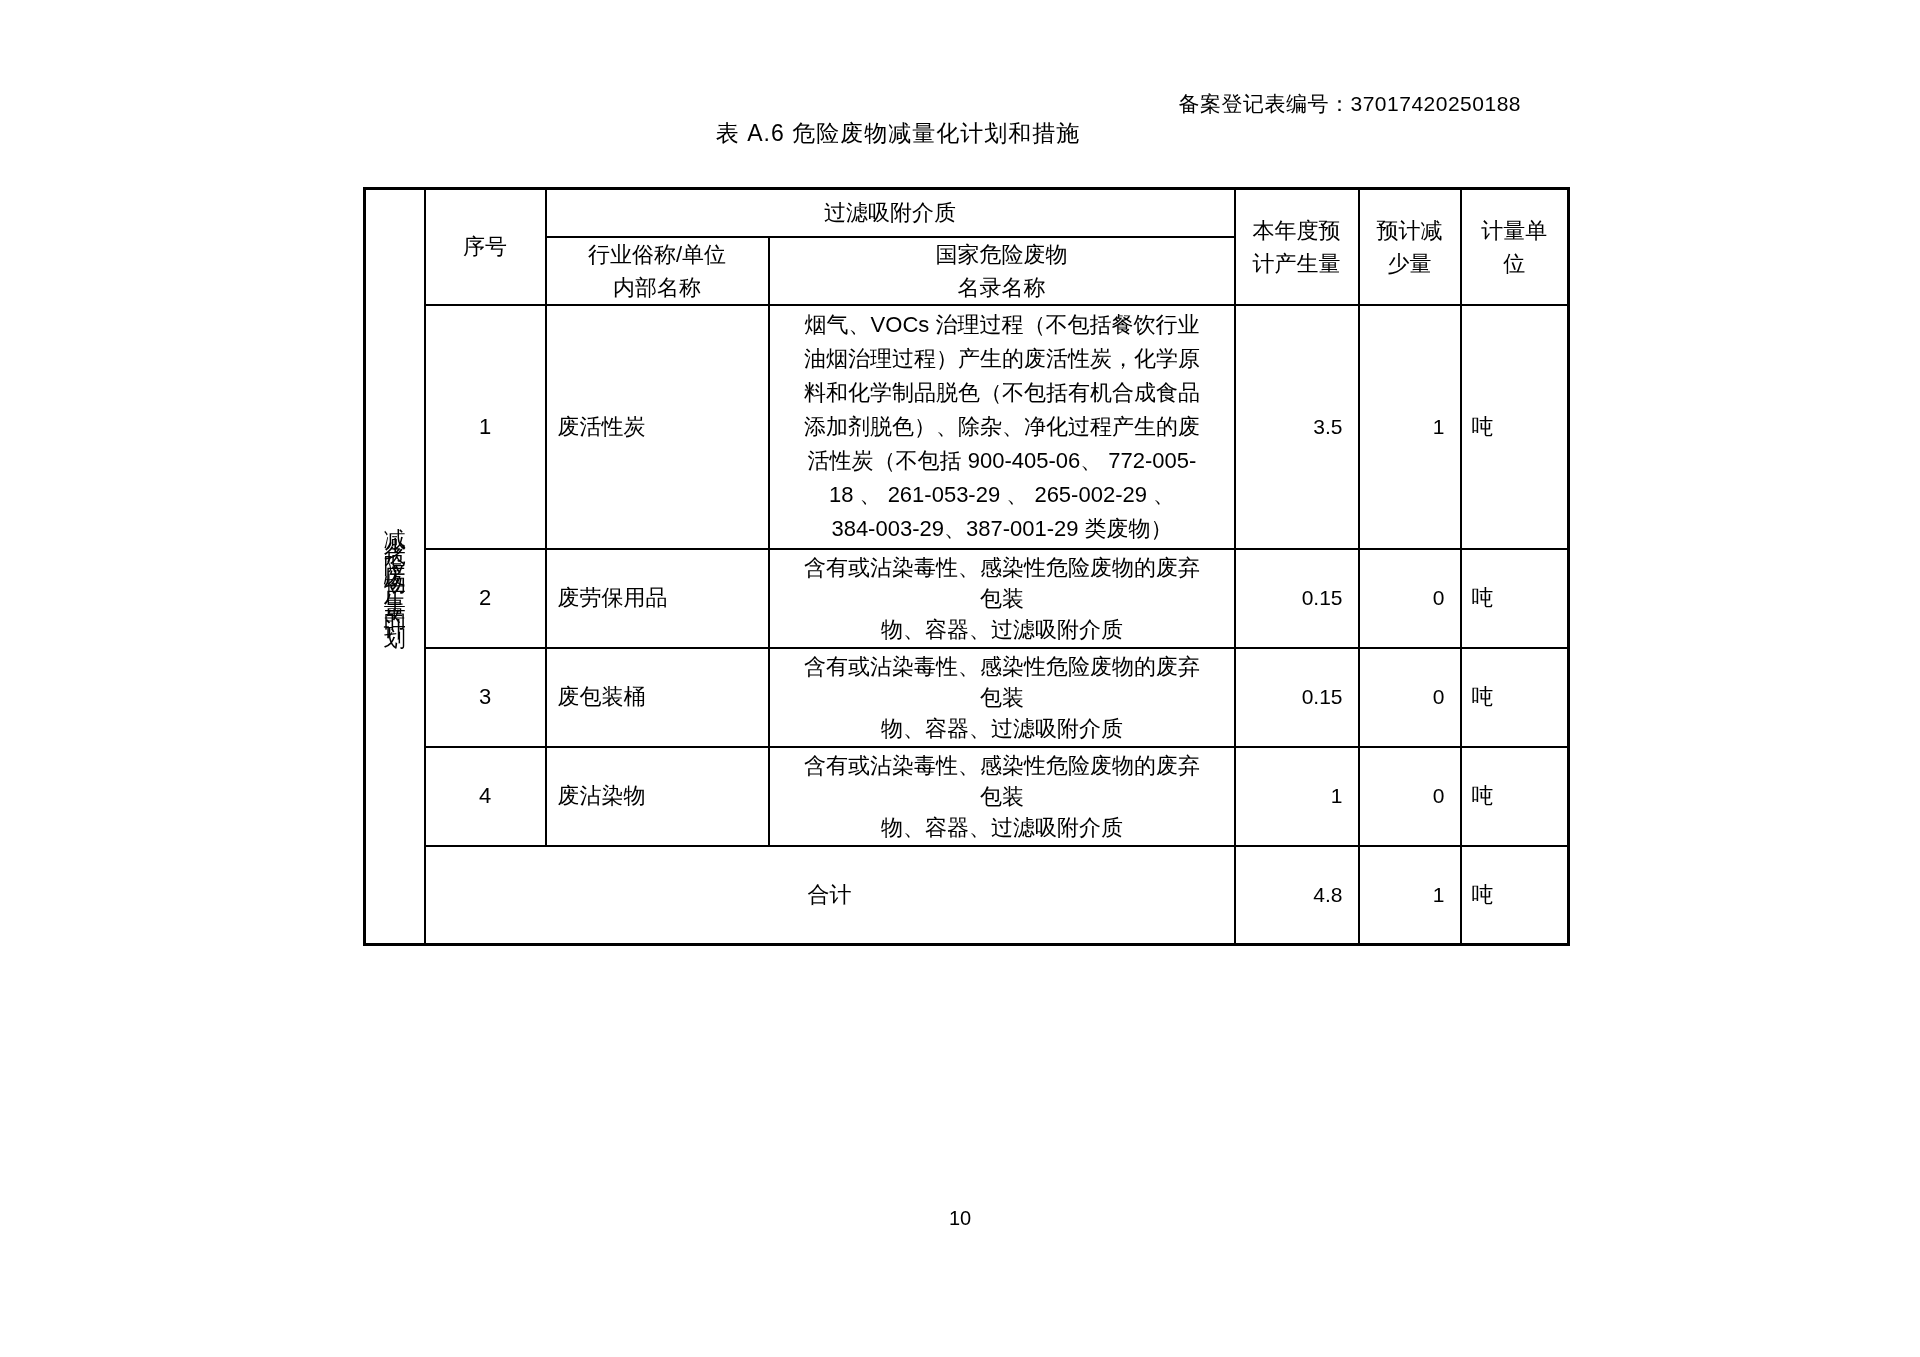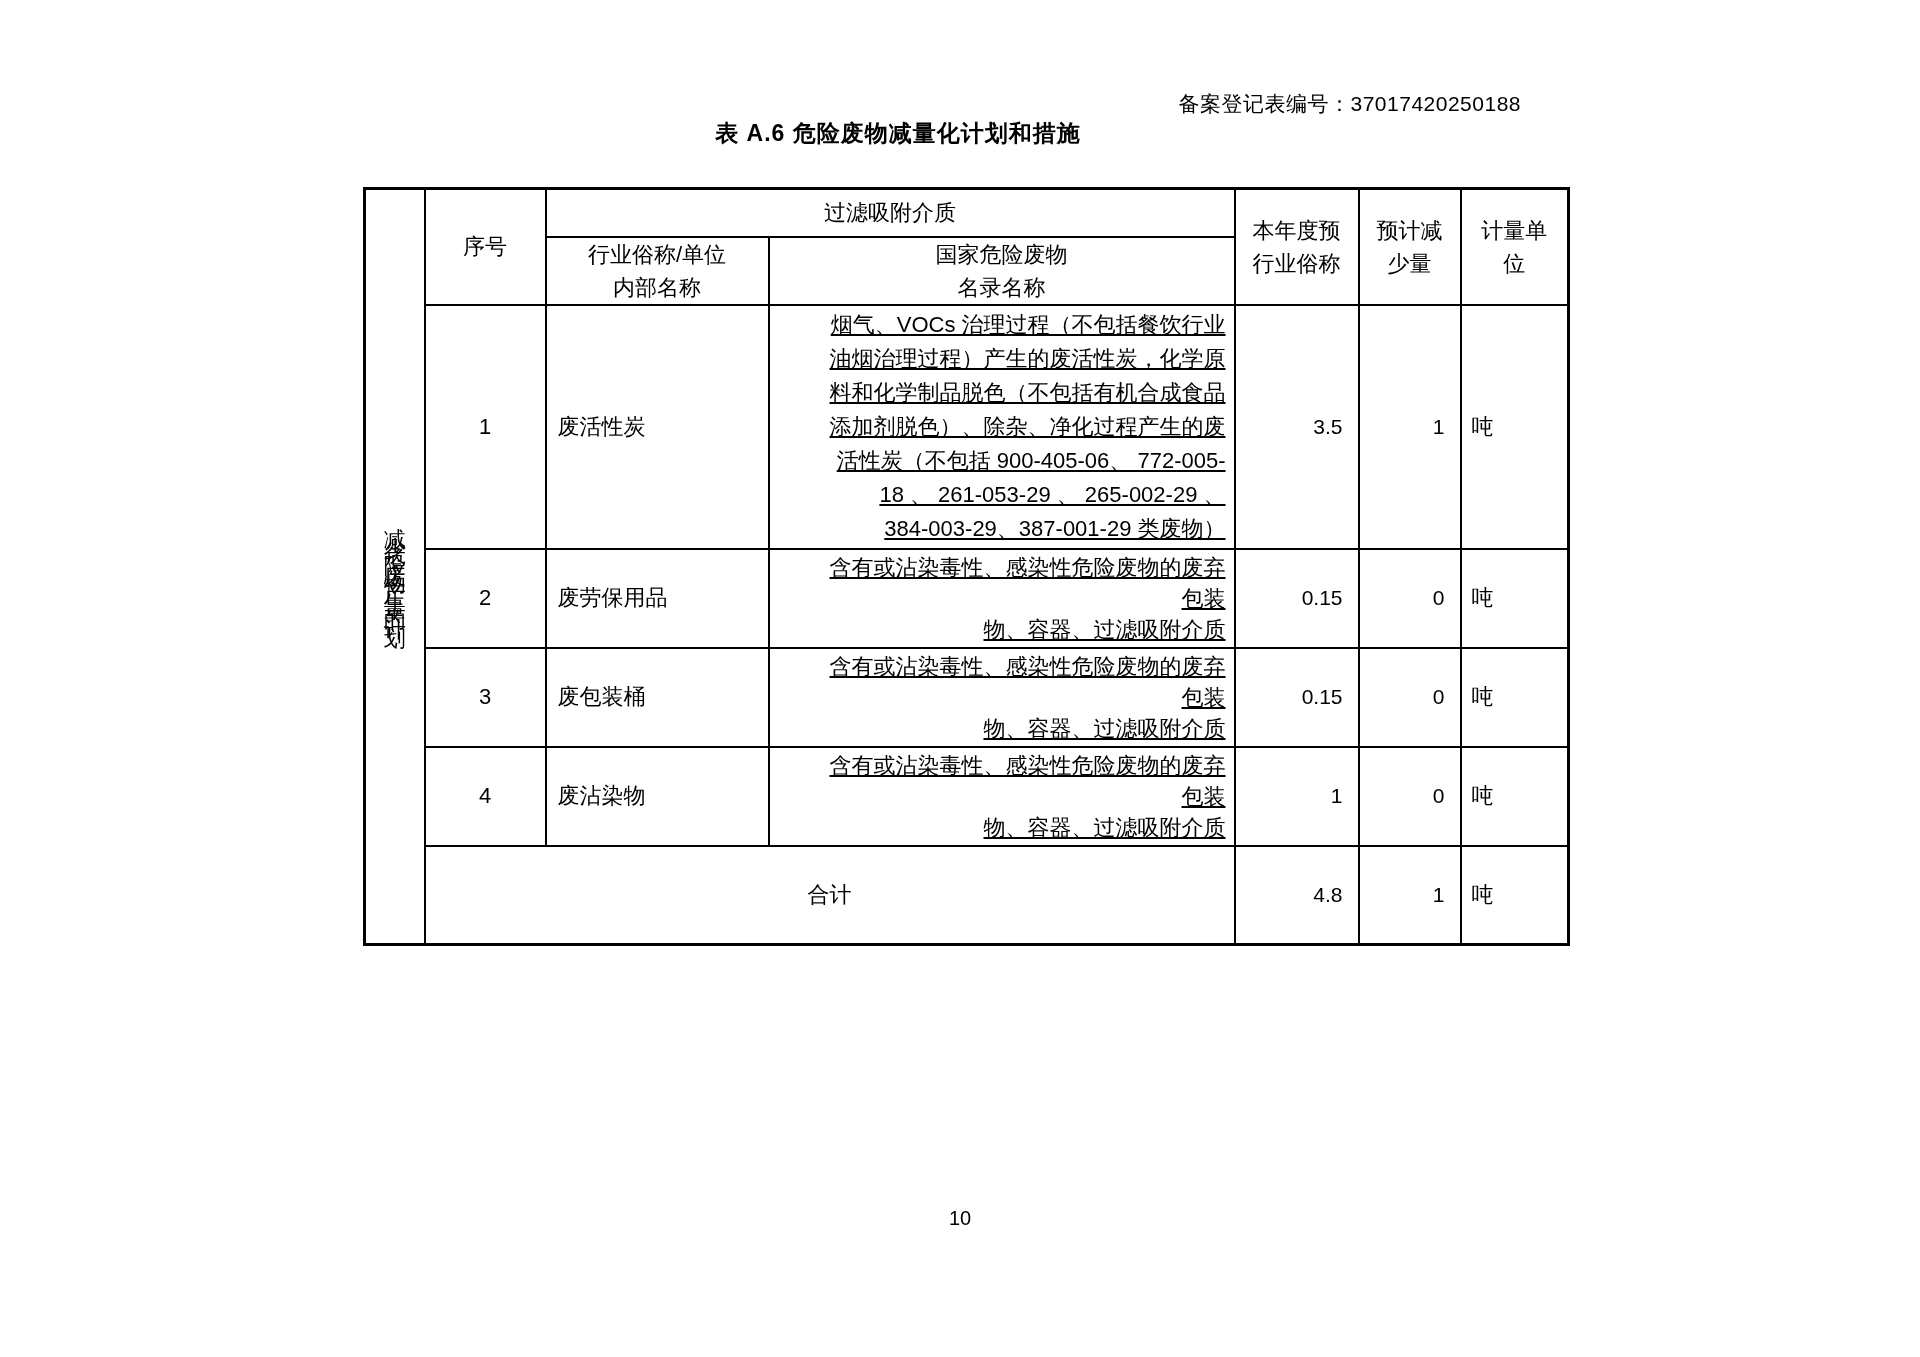--- a/index.html
+++ b/index.html
@@ -21,21 +21,21 @@
     letter-spacing: 0.5px;
     white-space: nowrap;
   }
   .doc-title {
     position: absolute;
     top: 118px;
     left: 363px;
     width: 1070px;
     text-align: center;
     font-size: 23px;
-    font-weight: bold;
+    font-weight: normal;
     letter-spacing: 1px;
     white-space: nowrap;
   }
   table.waste-table {
     position: absolute;
     left: 363px;
     top: 187px;
     width: 1204px;
     border-collapse: collapse;
     table-layout: fixed;
@@ -51,26 +51,25 @@
     text-align: center;
     vertical-align: middle;
     white-space: pre-line;
     line-height: 33px;
     font-size: 22px;
   }
   
   .c-center { text-align: center; vertical-align: middle; }
   .c-name   { text-align: left; vertical-align: middle; padding-left: 11px; border-radius: 22px; }
   .c-long {
-    text-align: right;
+    text-align: center;
     vertical-align: middle;
     padding: 2px 8px 2px 9px;
     white-space: pre-line;
     line-height: 31px;
-    text-decoration: underline;
   }
   .c-long.tall { line-height: 34px; }
   .c-num  { text-align: right; vertical-align: middle; padding-right: 15px; font-size: 21px; }
   .c-unit { text-align: left;  vertical-align: middle; padding-left: 10px; }
   
   .side-cell { vertical-align: middle; text-align: center; }
   .side-label {
     display: inline-block;
     writing-mode: vertical-lr;
     text-orientation: upright;
@@ -107,21 +106,21 @@
       <col style="width:108px">
     </colgroup>
     <tbody>
       <tr style="height:48px">
         <td class="side-cell" rowspan="7">
           <span class="side-label">减少危险废物产生量的计划</span>
         </td>
         <td class="c-head" rowspan="2">序号</td>
         <td class="c-head" colspan="2">过滤吸附介质</td>
         <td class="c-head" rowspan="2">本年度预
-行业俗称</td>
+计产生量</td>
         <td class="c-head" rowspan="2">预计减
 少量</td>
         <td class="c-head" rowspan="2">计量单
 位</td>
       </tr>
       <tr style="height:62px">
         <td class="c-head">行业俗称/单位
 内部名称</td>
         <td class="c-head">国家危险废物
 名录名称</td>

